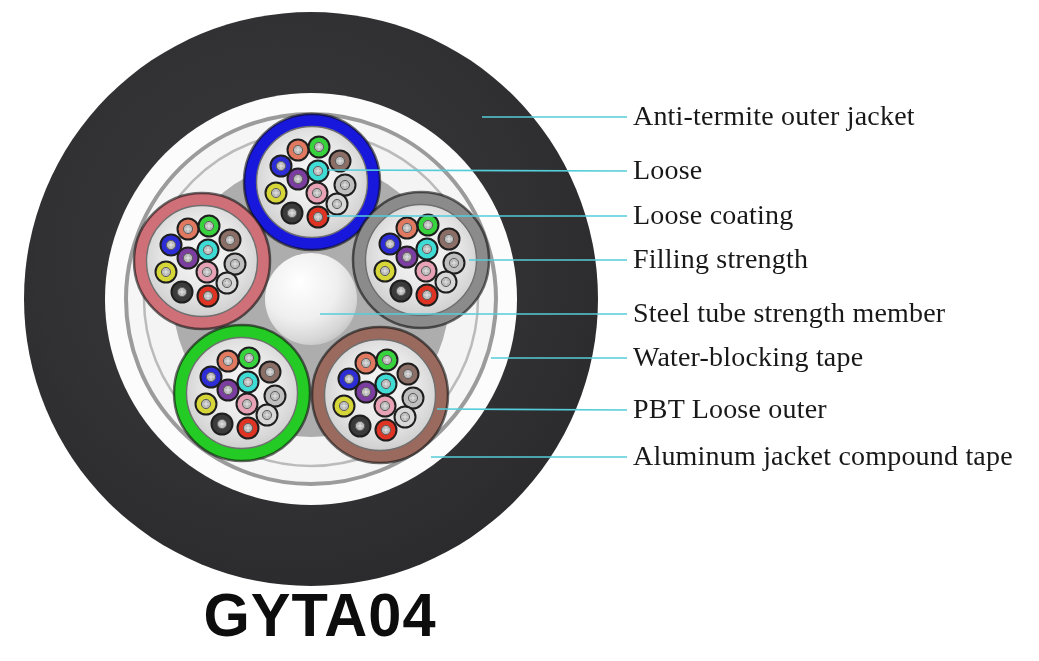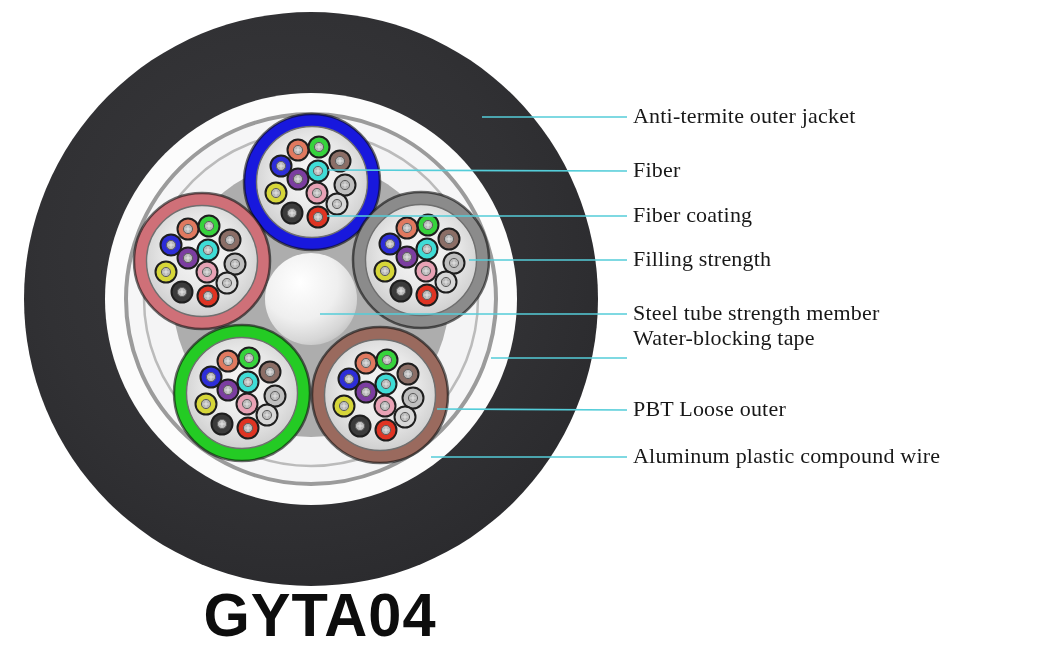--- a/index.html
+++ b/index.html
@@ -1,19 +1,19 @@
 <!DOCTYPE html>
 <html><head>
 <meta charset="utf-8">
 <style>
   html,body{margin:0;padding:0;background:#ffffff;}
   .stage{position:relative;width:1039px;height:661px;background:#ffffff;overflow:hidden;
          font-family:"Liberation Serif",serif;}
   .stage svg{position:absolute;left:0;top:0;}
-  .label{position:absolute;left:633px;transform:translateY(-54%);font-size:22px;color:#181818;
+  .label{position:absolute;left:633px;transform:translateY(-54%);font-size:28px;color:#181818;
          white-space:nowrap;letter-spacing:0.2px;line-height:1;}
   .title{position:absolute;left:320px;top:584px;transform:translateX(-50%) scaleX(0.96);
          font-family:"Liberation Sans",sans-serif;font-weight:bold;font-size:62px;color:#0d0d0d;
          letter-spacing:1px;white-space:nowrap;line-height:1;}
 </style>
 </head>
 <body>
 
 <div class="stage">
 
@@ -252,23 +252,23 @@
         <line x1="469" y1="260" x2="627" y2="260" stroke="#54cdd9" stroke-width="1.6"></line>
         <line x1="320" y1="314" x2="627" y2="314" stroke="#54cdd9" stroke-width="1.6"></line>
         <line x1="491" y1="358" x2="627" y2="358" stroke="#54cdd9" stroke-width="1.6"></line>
         <line x1="437" y1="409" x2="627" y2="410" stroke="#54cdd9" stroke-width="1.6"></line>
         <line x1="431" y1="457" x2="627" y2="457" stroke="#54cdd9" stroke-width="1.6"></line>
       </g>
   </svg>
 
   <div id="labels-panel">
       <div class="label" style="top: 117px;">Anti-termite outer jacket</div>
-      <div class="label" style="top: 171px;">Fiber</div>
-      <div class="label" style="top: 216px;">Fiber coating</div>
+      <div class="label" style="top: 171px;">Loose</div>
+      <div class="label" style="top: 216px;">Loose coating</div>
       <div class="label" style="top: 260px;">Filling strength</div>
       <div class="label" style="top: 314px;">Steel tube strength member</div>
-      <div class="label" style="top: 339px;">Water-blocking tape</div>
+      <div class="label" style="top: 358px;">Water-blocking tape</div>
       <div class="label" style="top: 410px;">PBT Loose outer</div>
-      <div class="label" style="top: 457px;">Aluminum plastic compound wire</div>
+      <div class="label" style="top: 457px;">Aluminum jacket compound tape</div>
     </div>
 
   <div class="title">GYTA04</div>
 </div>
 
 </body></html>

